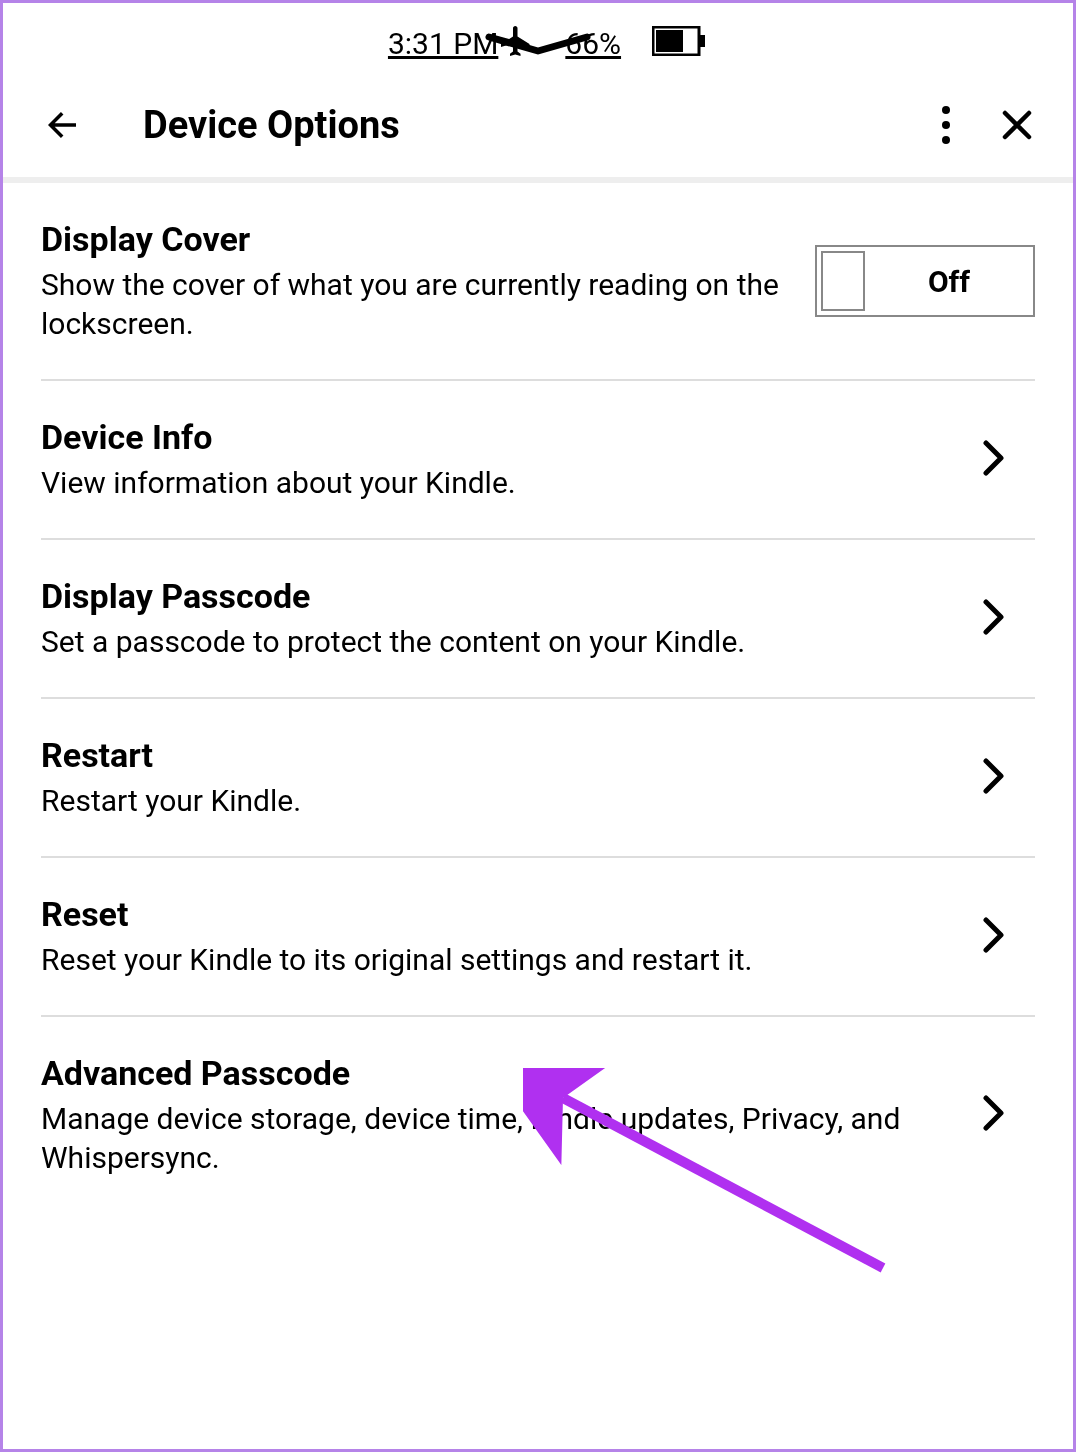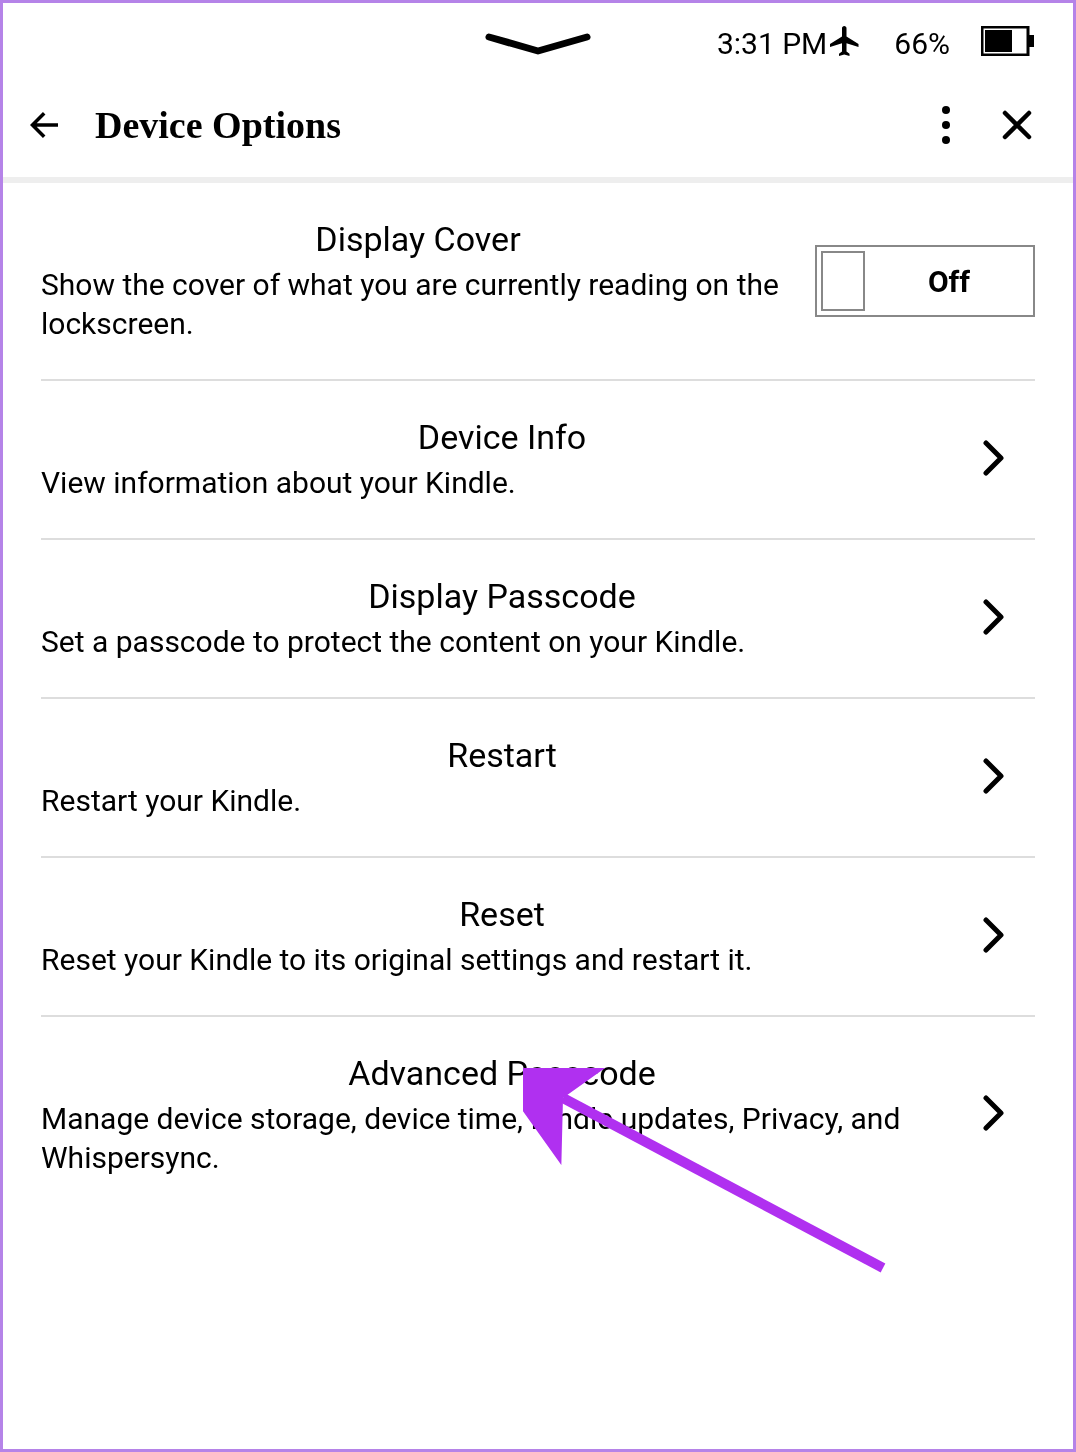--- a/index.html
+++ b/index.html
@@ -13,23 +13,24 @@
       height: 1452px;
       background: #fff;
       border: 3px solid #b583e8;
       position: relative;
       overflow: hidden;
     }
     
     .status-bar {
       display: flex;
       align-items: center;
-      justify-content: flex-end;
-      padding: 10px 38px 0 38px;
+      justify-content: center;
+      padding: 10px 20px 0 38px;
       height: 70px;
+      text-decoration: underline;
     }
     .status-time {
       font-size: 30px;
       color: #000;
     }
     .status-pull {
       position: absolute;
       left: 50%;
       top: 30px;
       transform: translateX(-50%);
@@ -40,24 +41,23 @@
       gap: 31px;
     }
     .status-battery-text {
       font-size: 30px;
       color: #000;
     }
     
     .header-bar {
       display: flex;
       align-items: center;
-      padding: 30px 38px 30px 20px;
-      gap: 30px;
+      padding: 30px 38px 30px 38px;
+      gap: 60px;
       border-bottom: 6px solid #eee;
-      font-family: Liberation Serif, serif;
     }
     .header-title {
       font-size: 38px;
       font-weight: 700;
       color: #000;
       flex: 1;
     }
     .header-actions {
       display: flex;
       align-items: center;
@@ -84,24 +84,23 @@
     }
     .setting-row:last-child {
       border-bottom: none;
     }
     .setting-text {
       flex: 1;
       min-width: 0;
     }
     .setting-title {
       font-size: 34px;
-      font-weight: 400;
+      font-weight: 700;
       color: #000;
       margin-bottom: 6px;
-      text-align: center;
     }
     .setting-desc {
       font-size: 30px;
       color: #000;
       line-height: 1.3;
     }
     .setting-status {
       font-size: 22px;
       color: #000;
       margin-top: 4px;

